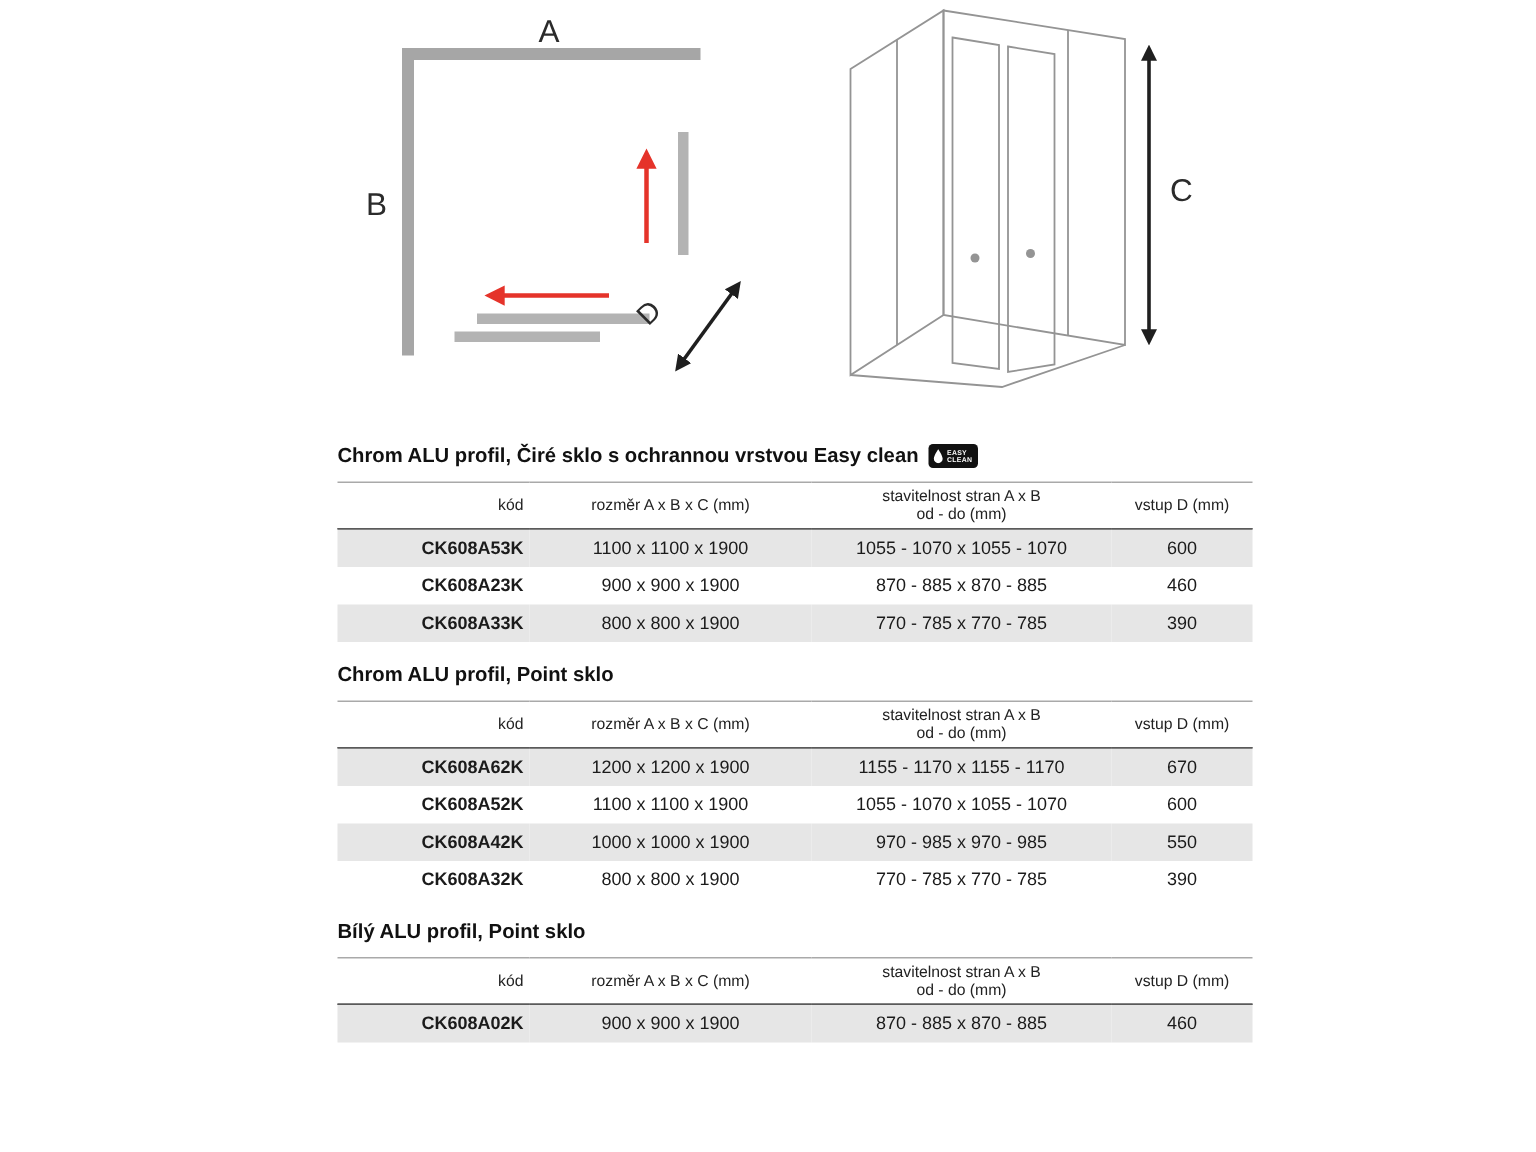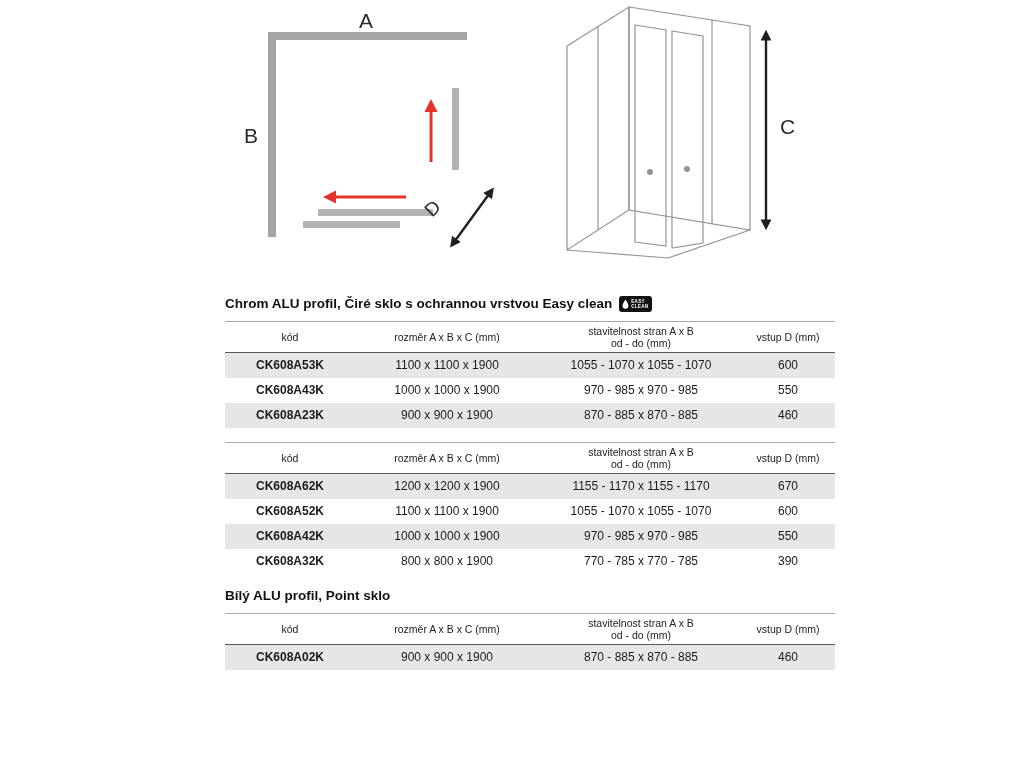--- a/index.html
+++ b/index.html
@@ -30,21 +30,21 @@
     font-size:13.5px;font-weight:bold;line-height:16px;color:#111;}
   .easy-clean-badge{display:inline-flex;align-items:center;gap:2px;background:#111;
     border-radius:3px;padding:2px 4px 2px 3px;height:16px;box-sizing:border-box;}
   .badge-lines{display:flex;flex-direction:column;justify-content:center;color:#fff;
     font-size:4.6px;font-weight:bold;line-height:1.2;letter-spacing:.2px;}
   .spec-table{width:100%;border-collapse:collapse;table-layout:fixed;}
   .spec-table th{font-weight:normal;font-size:10.5px;line-height:12px;padding:3px 4px;
     border-top:1px solid #a9a9a9;border-bottom:1px solid #5a5a5a;
     vertical-align:middle;color:#222;}
   .spec-table td{font-size:12px;line-height:15px;padding:5px 4px;text-align:center;}
-  .spec-table .col-kod{width:118px;text-align:center;padding-left:6px;}
+  .spec-table .col-kod{width:118px;text-align:right;padding-left:6px;}
   .spec-table td.col-kod{font-weight:bold;}
   .spec-table .col-rozmer{width:180px;}
   .spec-table .col-stav{width:192px;}
   .spec-table .col-vstup{width:86px;}
   .spec-table tbody tr:nth-child(odd){background:#e6e6e6;}
 </style>
 </head>
 <body>
 
 <svg class="diagram-layer" width="1024" height="290" viewBox="0 0 1024 290">
@@ -111,97 +111,101 @@
       </thead>
       <tbody>
 
   <tr>
     <td class="col-kod">CK608A53K</td>
     <td class="col-rozmer">1100 x 1100 x 1900</td>
     <td class="col-stav">1055 - 1070 x 1055 - 1070</td>
     <td class="col-vstup">600</td>
   </tr>
 
-  <tr>
-    <td class="col-kod">CK608A43K</td>
-    <td class="col-rozmer">1000 x 1000 x 1900</td>
-    <td class="col-stav">970 - 985 x 970 - 985</td>
-    <td class="col-vstup">550</td>
-  </tr>
 
   <tr>
     <td class="col-kod">CK608A23K</td>
     <td class="col-rozmer">900 x 900 x 1900</td>
     <td class="col-stav">870 - 885 x 870 - 885</td>
     <td class="col-vstup">460</td>
   </tr>
 
+  <tr>
+    <td class="col-kod">CK608A33K</td>
+    <td class="col-rozmer">800 x 800 x 1900</td>
+    <td class="col-stav">770 - 785 x 770 - 785</td>
+    <td class="col-vstup">390</td>
+  </tr>
 </tbody>
     </table>
   </section>
 
   <section class="spec-section">
-    <table class="spec-table">
-      <thead>
-        <tr>
-          <th class="col-kod">kód</th>
-          <th class="col-rozmer">rozměr A x B x C (mm)</th>
-          <th class="col-stav"><span>stavitelnost stran A x B</span><br><span>od - do (mm)</span></th>
-          <th class="col-vstup">vstup D (mm)</th>
-        </tr>
-      </thead>
-      <tbody>
-  <tr>
-    <td class="col-kod">CK608A62K</td>
-    <td class="col-rozmer">1200 x 1200 x 1900</td>
-    <td class="col-stav">1155 - 1170 x 1155 - 1170</td>
-    <td class="col-vstup">670</td>
-  </tr>
-
-  <tr>
-    <td class="col-kod">CK608A52K</td>
-    <td class="col-rozmer">1100 x 1100 x 1900</td>
-    <td class="col-stav">1055 - 1070 x 1055 - 1070</td>
-    <td class="col-vstup">600</td>
-  </tr>
-
-  <tr>
-    <td class="col-kod">CK608A42K</td>
-    <td class="col-rozmer">1000 x 1000 x 1900</td>
-    <td class="col-stav">970 - 985 x 970 - 985</td>
-    <td class="col-vstup">550</td>
-  </tr>
-
-
-  <tr>
-    <td class="col-kod">CK608A32K</td>
-    <td class="col-rozmer">800 x 800 x 1900</td>
-    <td class="col-stav">770 - 785 x 770 - 785</td>
-    <td class="col-vstup">390</td>
-  </tr>
-</tbody>
-    </table>
-  </section>
-
-  <section class="spec-section">
     <h2 class="section-title">
-      <span class="title-text">Bílý ALU profil, Point sklo</span>
+      <span class="title-text">Chrom ALU profil, Point sklo</span>
 
     </h2>
     <table class="spec-table">
       <thead>
         <tr>
           <th class="col-kod">kód</th>
           <th class="col-rozmer">rozměr A x B x C (mm)</th>
           <th class="col-stav"><span>stavitelnost stran A x B</span><br><span>od - do (mm)</span></th>
           <th class="col-vstup">vstup D (mm)</th>
         </tr>
       </thead>
       <tbody>
   <tr>
+    <td class="col-kod">CK608A62K</td>
+    <td class="col-rozmer">1200 x 1200 x 1900</td>
+    <td class="col-stav">1155 - 1170 x 1155 - 1170</td>
+    <td class="col-vstup">670</td>
+  </tr>
+
+  <tr>
+    <td class="col-kod">CK608A52K</td>
+    <td class="col-rozmer">1100 x 1100 x 1900</td>
+    <td class="col-stav">1055 - 1070 x 1055 - 1070</td>
+    <td class="col-vstup">600</td>
+  </tr>
+
+  <tr>
+    <td class="col-kod">CK608A42K</td>
+    <td class="col-rozmer">1000 x 1000 x 1900</td>
+    <td class="col-stav">970 - 985 x 970 - 985</td>
+    <td class="col-vstup">550</td>
+  </tr>
+
+
+  <tr>
+    <td class="col-kod">CK608A32K</td>
+    <td class="col-rozmer">800 x 800 x 1900</td>
+    <td class="col-stav">770 - 785 x 770 - 785</td>
+    <td class="col-vstup">390</td>
+  </tr>
+</tbody>
+    </table>
+  </section>
+
+  <section class="spec-section">
+    <h2 class="section-title">
+      <span class="title-text">Bílý ALU profil, Point sklo</span>
+
+    </h2>
+    <table class="spec-table">
+      <thead>
+        <tr>
+          <th class="col-kod">kód</th>
+          <th class="col-rozmer">rozměr A x B x C (mm)</th>
+          <th class="col-stav"><span>stavitelnost stran A x B</span><br><span>od - do (mm)</span></th>
+          <th class="col-vstup">vstup D (mm)</th>
+        </tr>
+      </thead>
+      <tbody>
+  <tr>
     <td class="col-kod">CK608A02K</td>
     <td class="col-rozmer">900 x 900 x 1900</td>
     <td class="col-stav">870 - 885 x 870 - 885</td>
     <td class="col-vstup">460</td>
   </tr>
 </tbody>
     </table>
   </section>
 </div>
 

